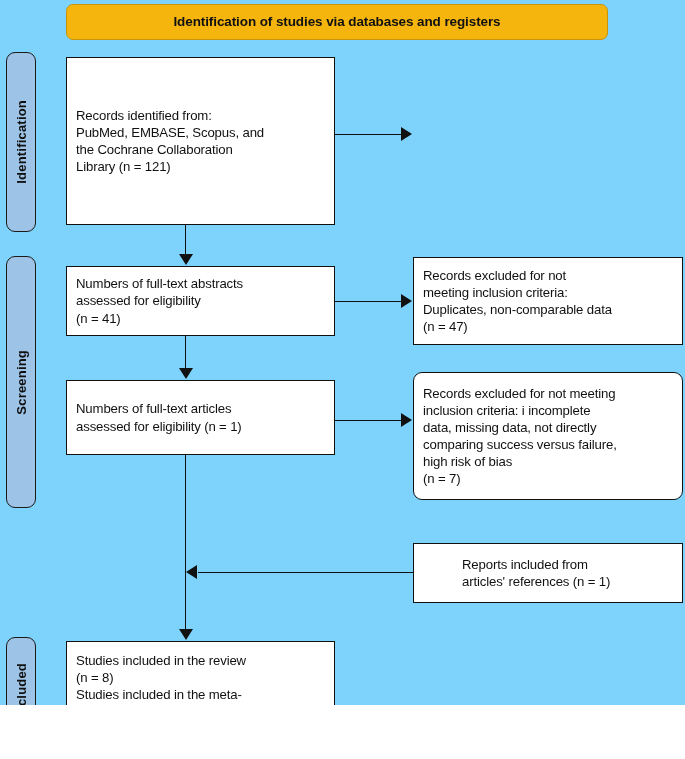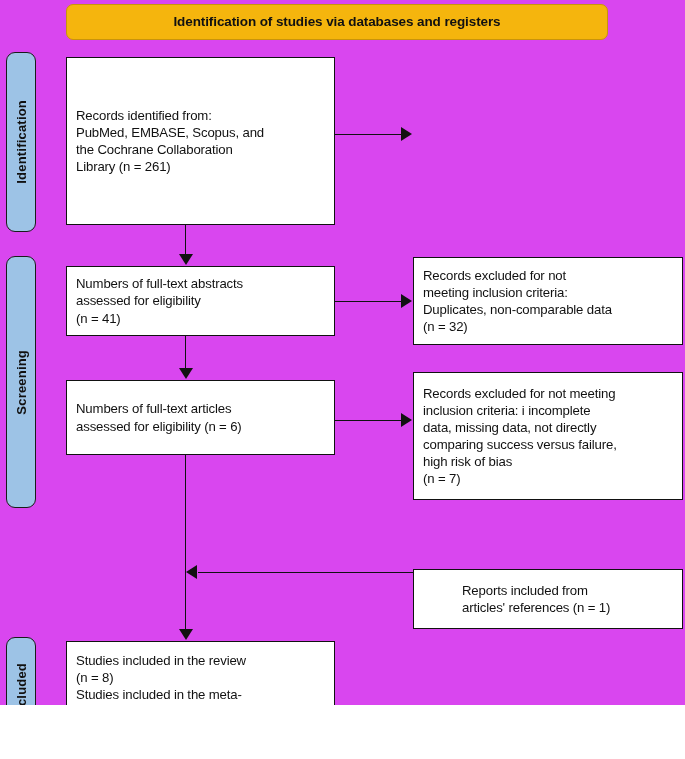--- a/index.html
+++ b/index.html
@@ -9,21 +9,21 @@
     background: #ffffff;
   }
   body {
     font-family: "Liberation Sans", sans-serif;
     -webkit-font-smoothing: antialiased;
   }
   #canvas {
     position: relative;
     width: 685px;
     height: 705px;
-    background: #d946ef;
+    background: #7dd3fc;
     overflow: hidden;
   }
 
   
   .banner {
     position: absolute;
     left: 66px;
     top: 4px;
     width: 542px;
     height: 36px;
@@ -141,67 +141,67 @@
   </div>
 
   <div class="stage" style="top:637px; height:108px;">
     <span class="stage-text">Included</span>
   </div>
 
   <div class="box" style="left:66px; top:57px; width:269px; height:168px;">
     <span class="box-text">Records identified from:
 PubMed, EMBASE, Scopus, and
 the Cochrane Collaboration
-Library (n = 261)</span>
+Library (n = 121)</span>
   </div>
 
 
   <div class="hline" style="left:335px; top:134px; width:67px;"></div>
   <div class="arrow-right" style="left:401px; top:127px;"></div>
 
   <div class="vline" style="left:185px; top:225px; height:30px;"></div>
   <div class="arrow-down" style="left:179px; top:254px;"></div>
 
   <div class="box" style="left:66px; top:266px; width:269px; height:70px;">
     <span class="box-text">Numbers of full-text abstracts
 assessed for eligibility
 (n = 41)</span>
   </div>
 
   <div class="box" style="left:413px; top:257px; width:270px; height:88px;">
     <span class="box-text">Records excluded for not
 meeting inclusion criteria:
 Duplicates, non-comparable data
-(n = 32)</span>
+(n = 47)</span>
   </div>
 
   <div class="hline" style="left:335px; top:301px; width:67px;"></div>
   <div class="arrow-right" style="left:401px; top:294px;"></div>
 
   <div class="vline" style="left:185px; top:336px; height:33px;"></div>
   <div class="arrow-down" style="left:179px; top:368px;"></div>
 
   <div class="box" style="left:66px; top:380px; width:269px; height:75px;">
     <span class="box-text">Numbers of full-text articles
-assessed for eligibility (n = 6)</span>
-  </div>
-
-  <div class="box" style="left:413px; top:372px; width:270px; height:128px;">
+assessed for eligibility (n = 1)</span>
+  </div>
+
+  <div class="box" style="left:413px; top:372px; width:270px; height:128px;border-radius:9px;">
     <span class="box-text">Records excluded for not meeting
 inclusion criteria: i incomplete
 data, missing data, not directly
 comparing success versus failure,
 high risk of bias
 (n = 7)</span>
   </div>
 
   <div class="hline" style="left:335px; top:420px; width:67px;"></div>
   <div class="arrow-right" style="left:401px; top:413px;"></div>
 
-  <div class="box" style="left:413px; top:569px; width:270px; height:60px;padding-left:48px;">
+  <div class="box" style="left:413px; top:543px; width:270px; height:60px;padding-left:48px;">
     <span class="box-text">Reports included from
 articles' references (n = 1)</span>
   </div>
 
   <div class="vline" style="left:185px; top:455px; height:175px;"></div>
   <div class="arrow-down" style="left:179px; top:629px;"></div>
 
   <div class="hline" style="left:198px; top:572px; width:215px;"></div>
   <div class="arrow-left" style="left:186px; top:565px;"></div>
 

